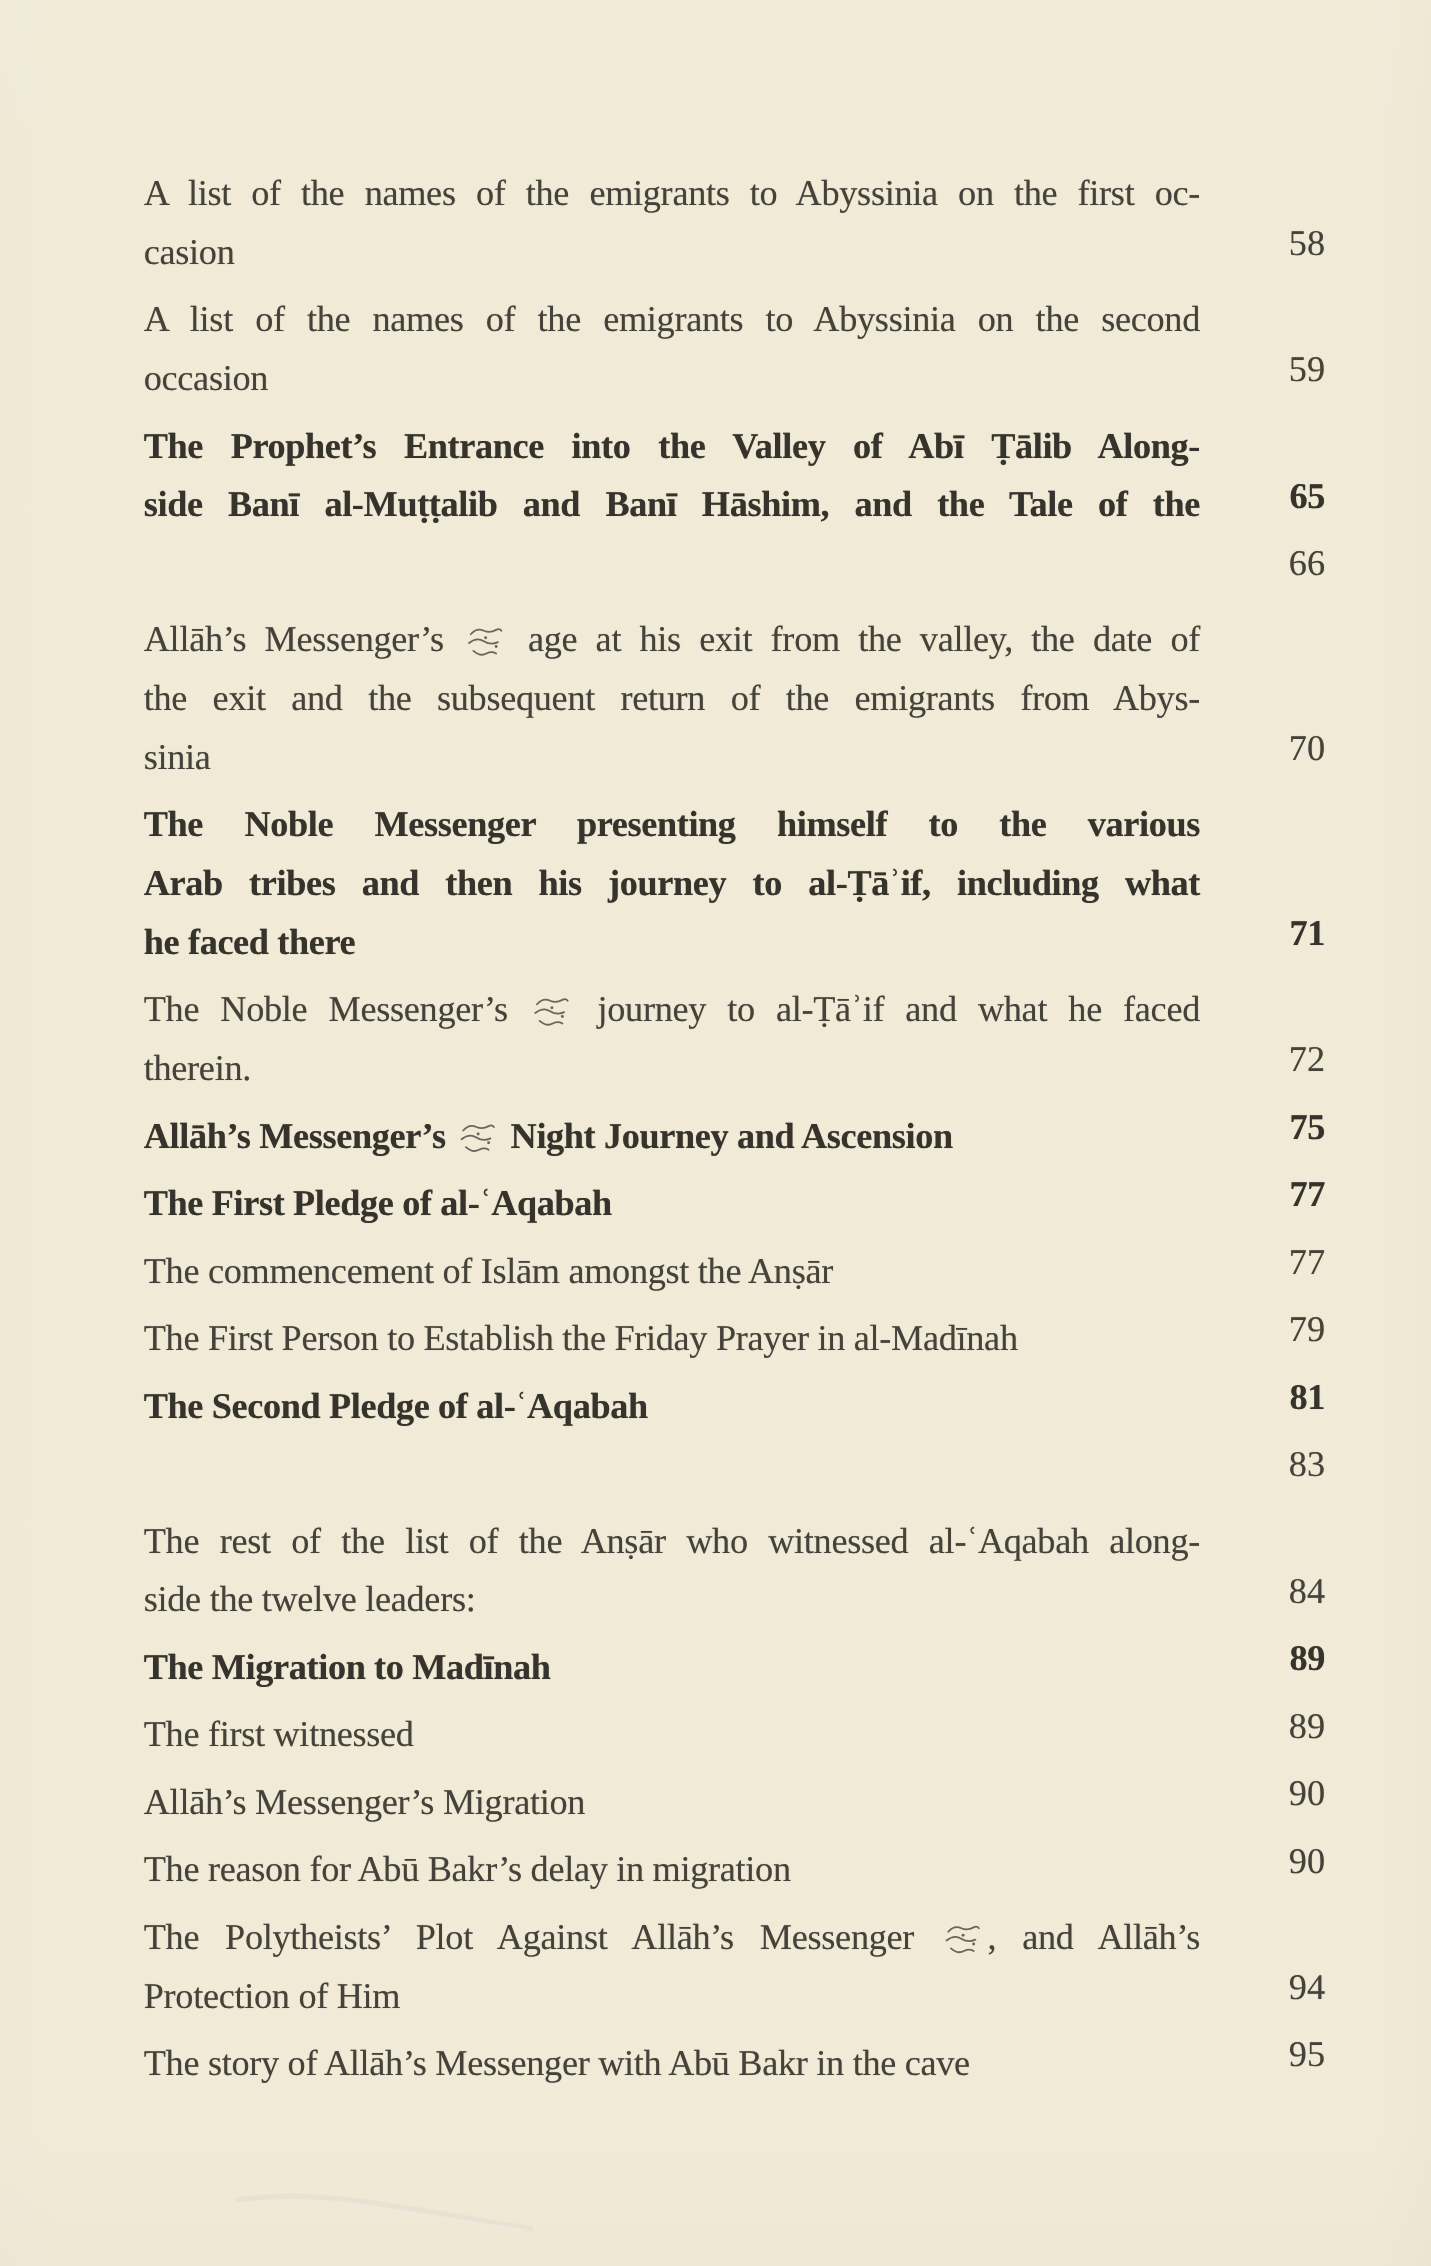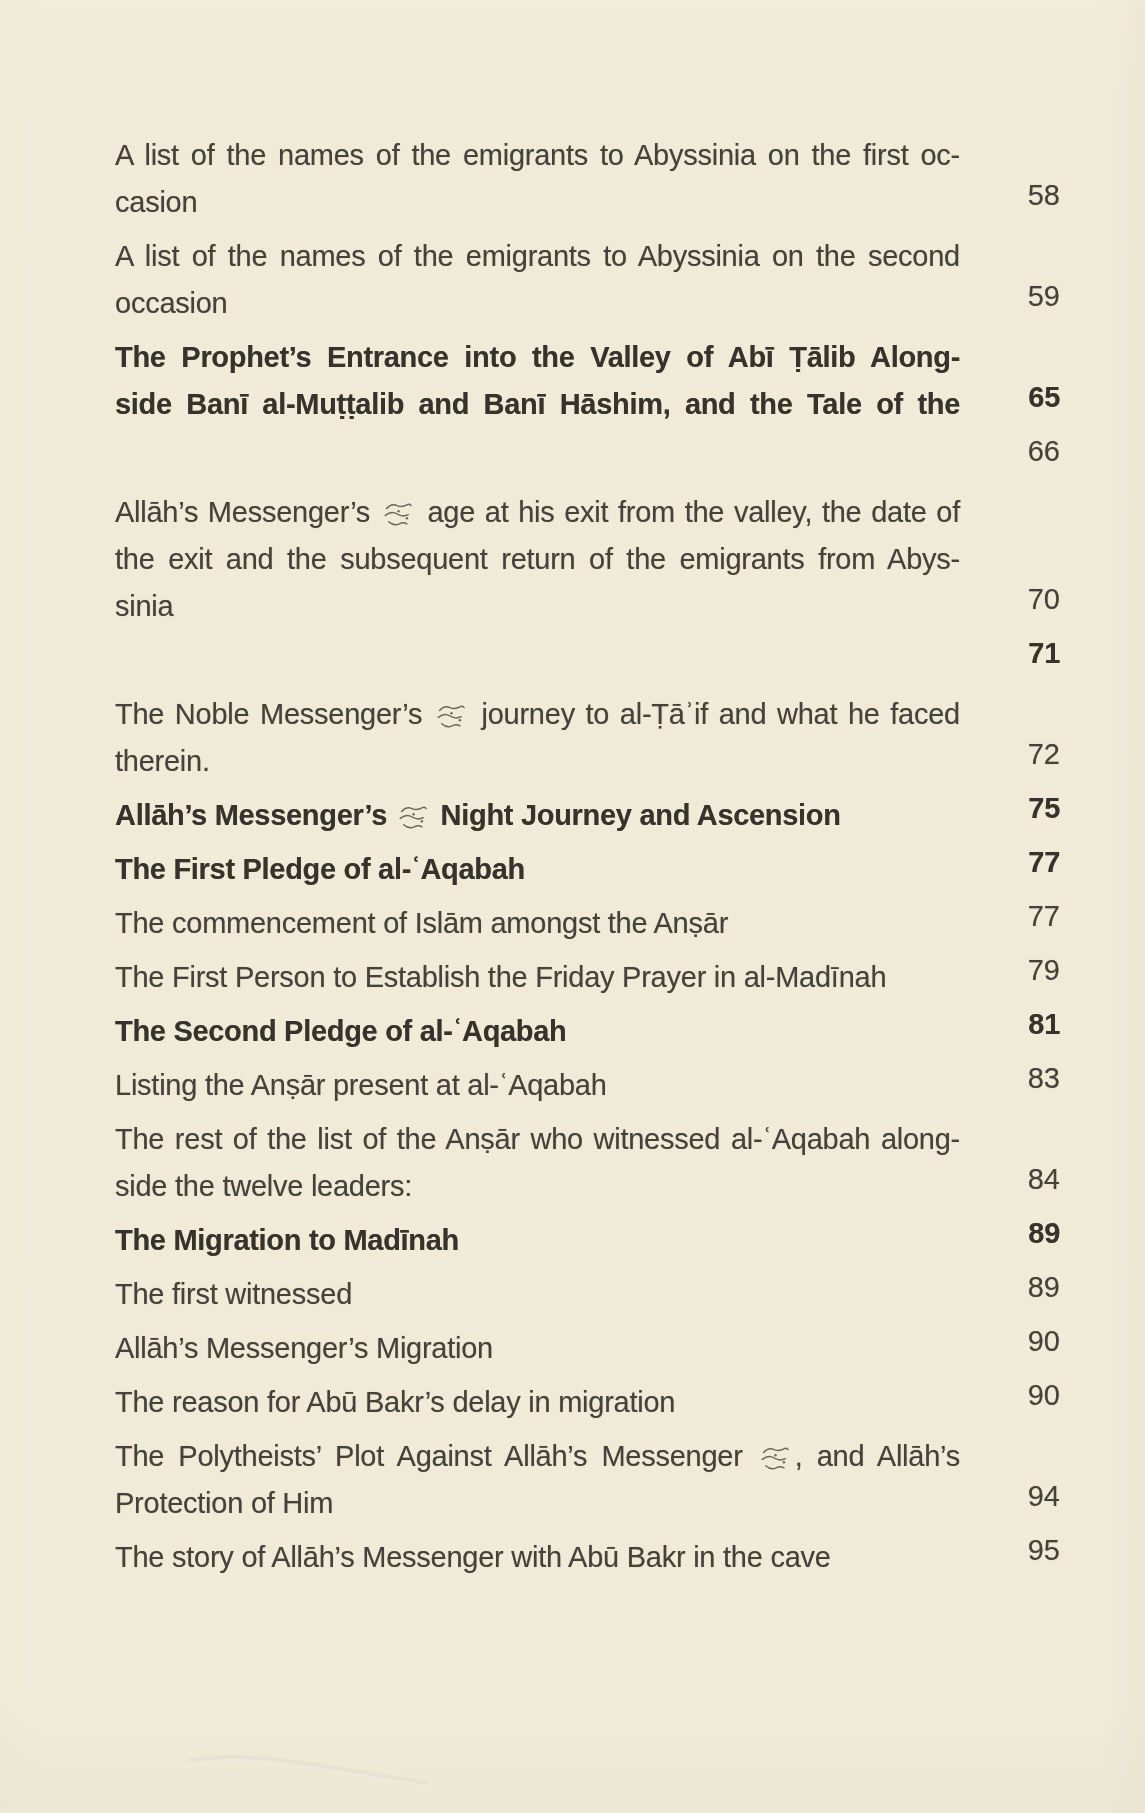--- a/index.html
+++ b/index.html
@@ -5,21 +5,21 @@
   html,body{margin:0;padding:0;background:#d8d5cc;}
   .page{
     position:relative;
     width:1145px;height:1813px;
     margin:0 auto;
     background:#faf8f1;
     background-image:linear-gradient(180deg,#fbf9f3 0%,#faf8f1 6%,#faf8f1 94%,#f7f5ee 100%),
                      linear-gradient(90deg,#f9f7f0 0%,#faf8f1 4%,#faf8f1 96%,#f7f5ed 100%);
     background-blend-mode:multiply;
     overflow:hidden;
-    font-family:Liberation Sans, sans-serif;
+    font-family:Liberation Serif, serif;
     color:#44423b;
   }
   .toc{
     box-sizing:border-box;
     width:100%;
     padding:132px 85px 0 115px;
   }
   .row{
     display:flex;
     align-items:flex-end;
@@ -102,20 +102,25 @@
         <circle cx="22" cy="16" r="1.7"></circle>
         <circle cx="34" cy="26" r="1.7"></circle>
       </g>
     </svg> age at his exit from the valley, the date of</div>
           <div class="line fill">the exit and the subsequent return of the emigrants from Abys-</div>
           <div class="line">sinia</div>
         </div>
         <div class="pagenum">70</div>
       </div>
       <div class="row bold">
+        <div class="title">
+          <div class="line fill">The Noble Messenger presenting himself to the various</div>
+          <div class="line fill">Arab tribes and then his journey to al-Ṭāʾif, including what</div>
+          <div class="line">he faced there</div>
+        </div>
         <div class="pagenum">71</div>
       </div>
       <div class="row">
         <div class="title">
           <div class="line fill">The Noble Messenger’s <svg class="saw" viewBox="0 0 44 40" width="31" height="28" aria-hidden="true">
       <g fill="none" stroke="#4d4a42" stroke-width="2.1" stroke-linecap="round">
         <path d="M5 12 q7 -8 15 -4 q7 3 14 -1 q4 -2 6 1"></path>
         <path d="M3 22 q9 -7 17 -2 q8 5 16 1"></path>
         <path d="M8 31 q8 7 15 3 q6 -3 11 0"></path>
       </g>
@@ -162,23 +167,20 @@
         </div>
         <div class="pagenum">79</div>
       </div>
       <div class="row bold">
         <div class="title">
           <div class="line">The Second Pledge of al-ʿAqabah</div>
         </div>
         <div class="pagenum">81</div>
       </div>
       <div class="row">
-        <div class="title">
-          <div class="line">Listing the Anṣār present at al-ʿAqabah</div>
-        </div>
         <div class="pagenum">83</div>
       </div>
       <div class="row">
         <div class="title">
           <div class="line fill">The rest of the list of the Anṣār who witnessed al-ʿAqabah along-</div>
           <div class="line">side the twelve leaders:</div>
         </div>
         <div class="pagenum">84</div>
       </div>
       <div class="row bold">

